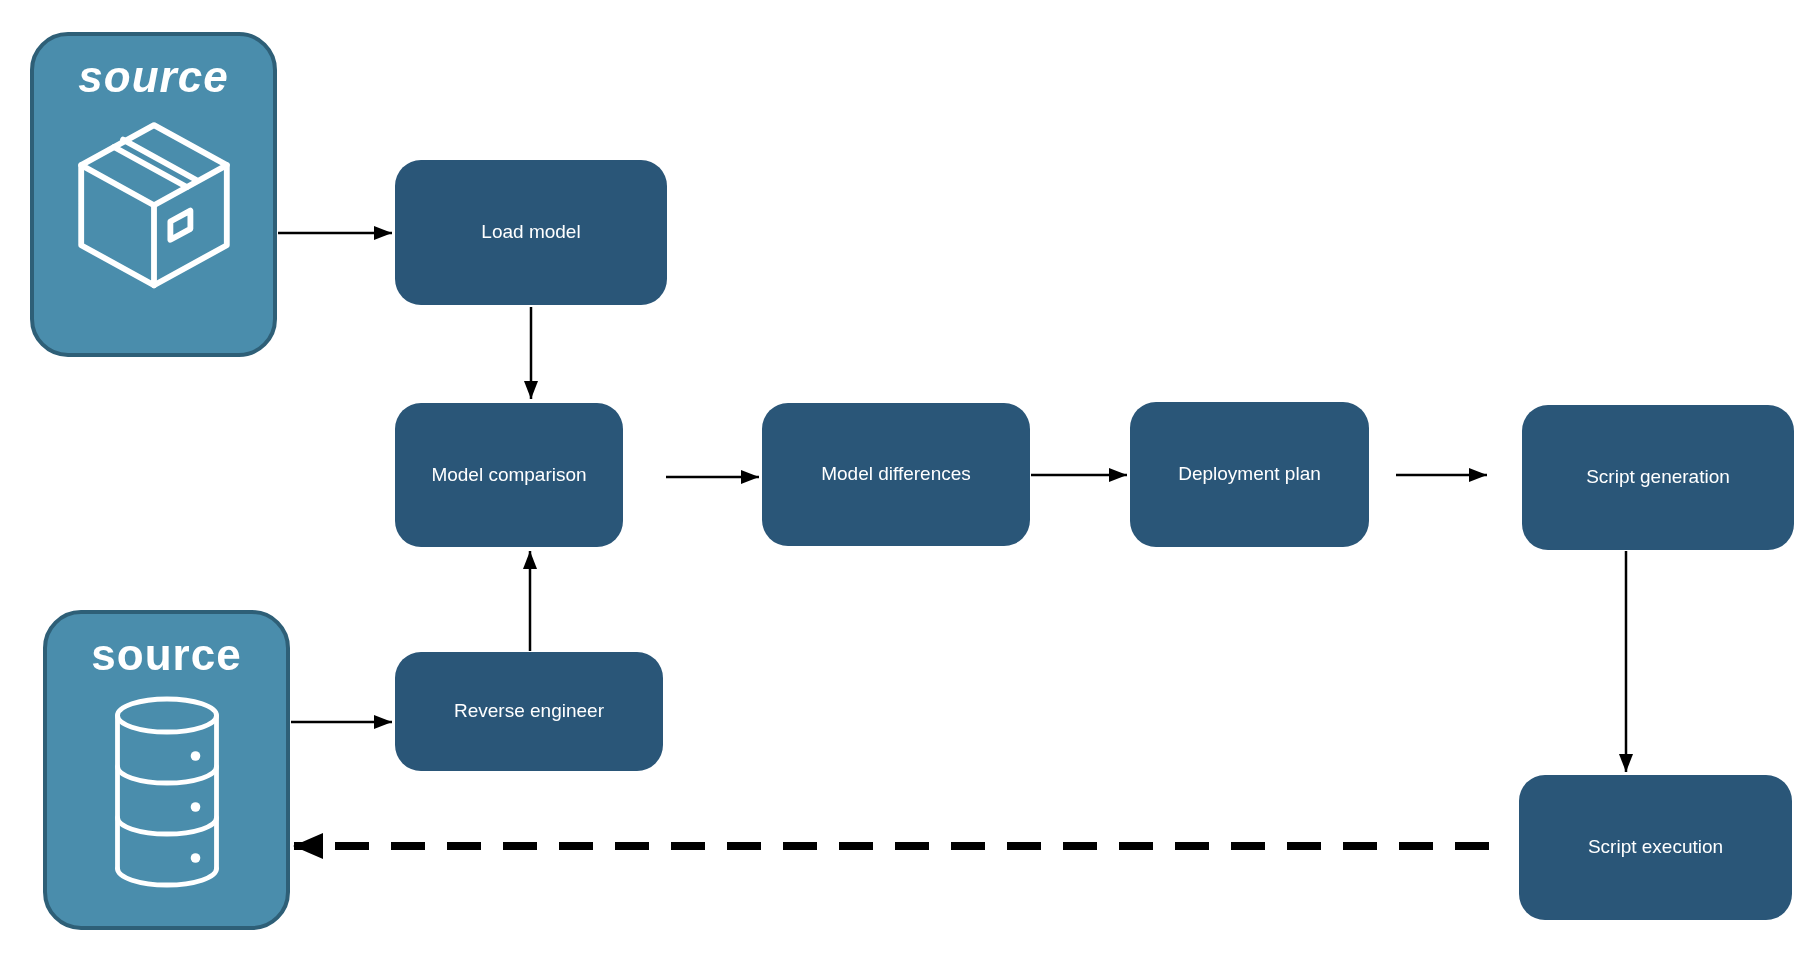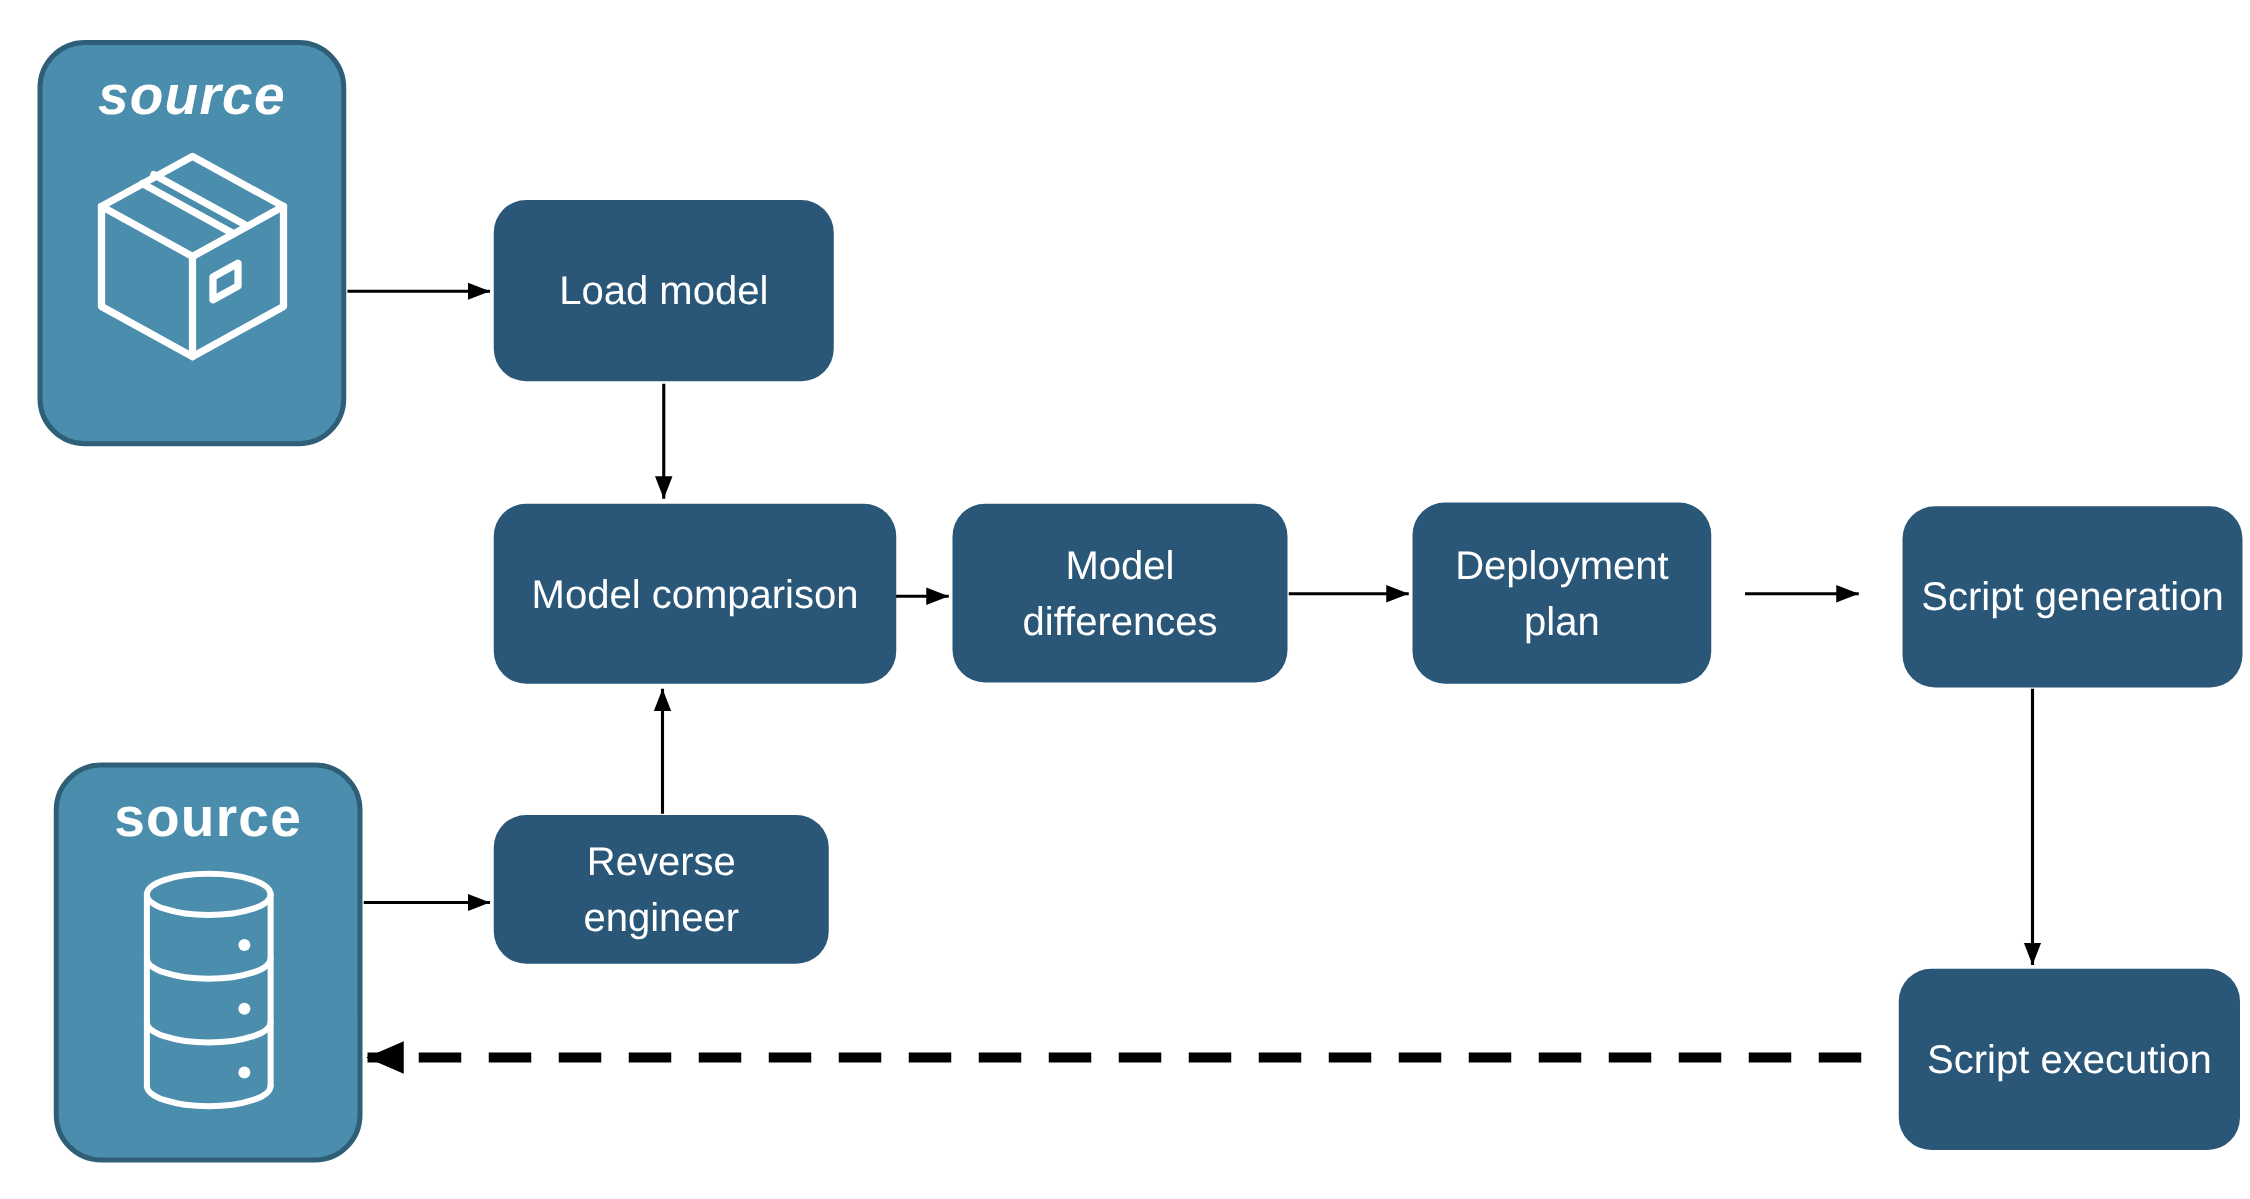--- a/index.html
+++ b/index.html
@@ -23,21 +23,21 @@
   
   .step {
     position: absolute;
     background: #2a5678;
     border-radius: 26px;
     display: flex;
     align-items: center;
     justify-content: center;
     text-align: center;
     color: #ffffff;
-    font-size: 32px;
+    font-size: 19px;
     line-height: 1.38;
     padding: 0 14px;
   }
   
   .endpoint {
     position: absolute;
     background: #4a8dac;
     border: 4px solid #2e5f77;
     border-radius: 38px;
     display: flex;
@@ -49,21 +49,21 @@
     font-weight: bold;
     font-size: 44px;
     letter-spacing: 1px;
     margin-top: 16px;
   }
   .endpoint-icon { margin-top: 14px; }
 
   #node-source            { left: 30px;   top: 32px;  width: 247px; height: 325px; font-style: italic; }
   #node-target            { left: 43px;   top: 610px; width: 247px; height: 320px; }
   #node-load-model        { left: 395px;  top: 160px; width: 272px; height: 145px; }
-  #node-model-comparison  { left: 395px;  top: 403px; width: 322px; height: 144px; }
+  #node-model-comparison  { left: 395px;  top: 403px; width: 228px; height: 144px; }
   #node-model-differences { left: 762px;  top: 403px; width: 268px; height: 143px; }
   #node-deployment-plan   { left: 1130px; top: 402px; width: 239px; height: 145px; }
   #node-script-generation { left: 1490px; top: 405px; width: 272px; height: 145px; margin-left: 32px; }
   #node-reverse-engineer  { left: 395px;  top: 652px; width: 268px; height: 119px; }
   #node-script-execution  { left: 1490px; top: 775px; width: 273px; height: 145px; margin-left: 29px; }
 </style>
 </head>
 <body>
 
 <div class="canvas">

